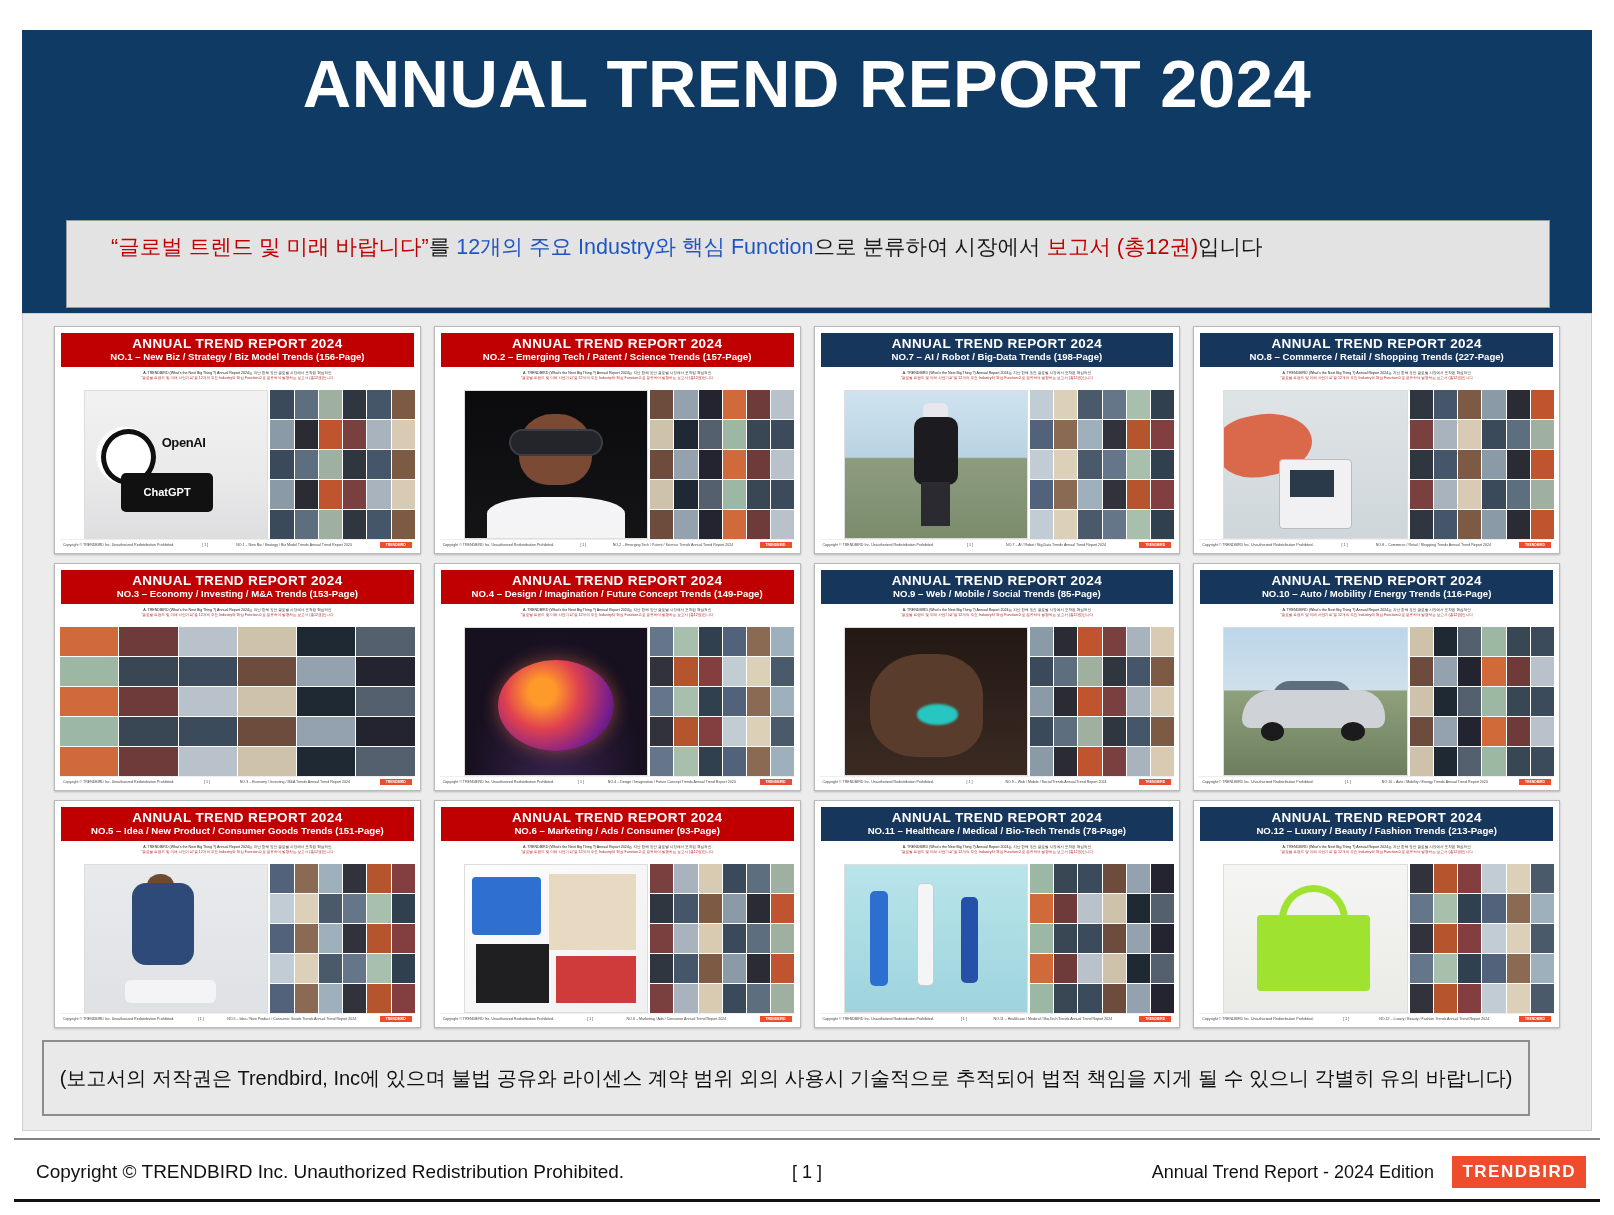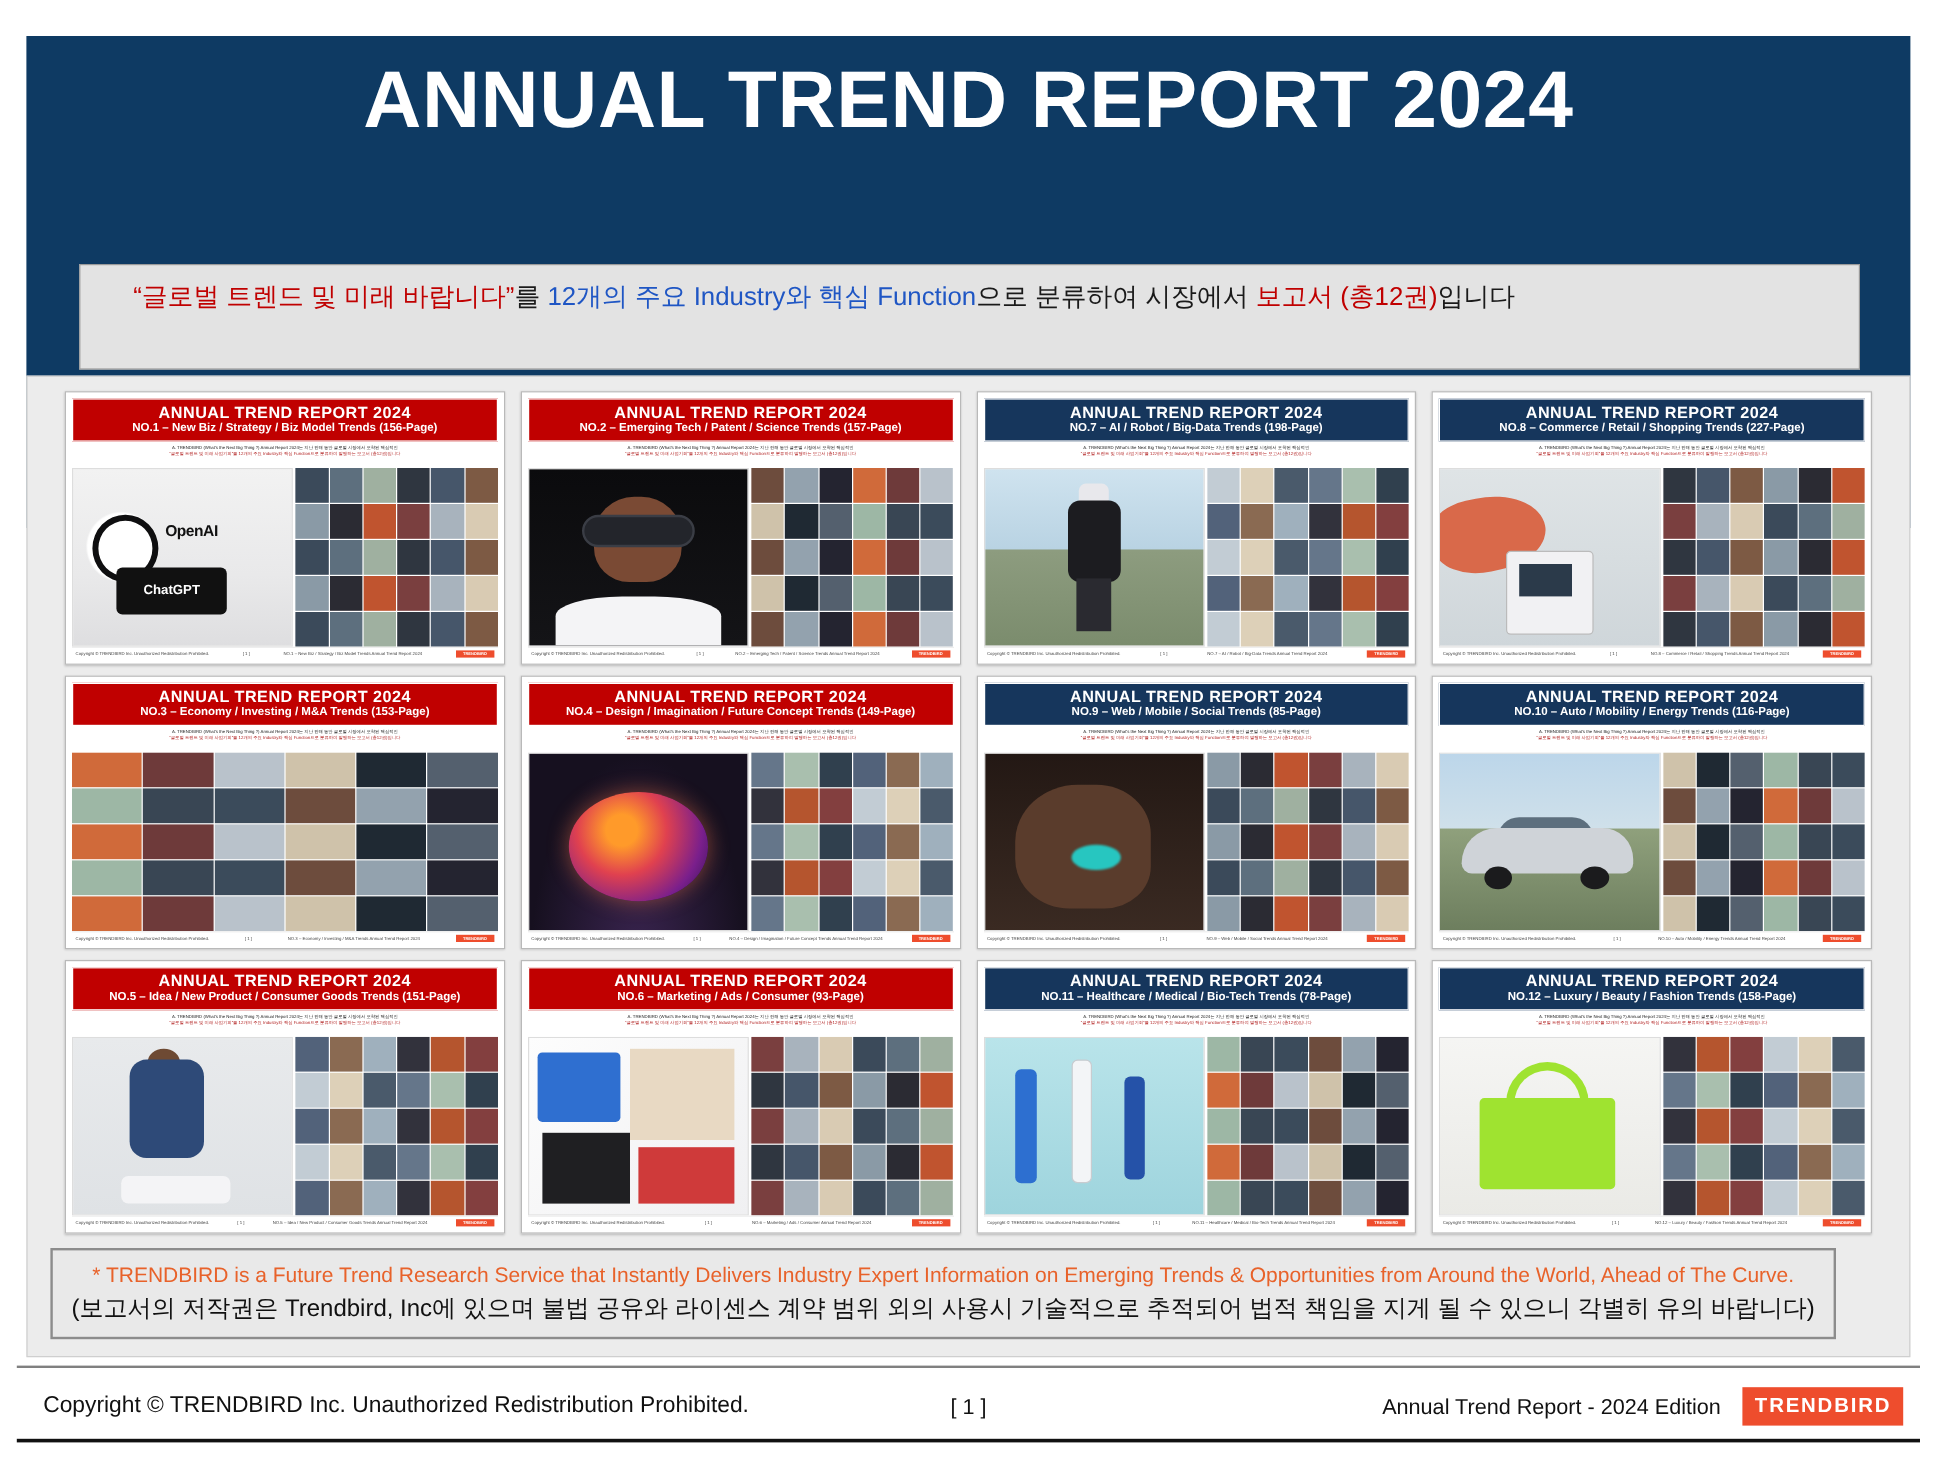--- a/index.html
+++ b/index.html
@@ -140,20 +140,21 @@
     display: flex;
     gap: 2px;
     overflow: hidden;
     min-height: 0;
   }
   .hero {
     flex: 0 0 52%;
     position: relative;
     overflow: hidden;
     border: 1px solid #ddd;
+    margin-left: 24px;
   }
   .tiles {
     flex: 1 1 auto;
     display: grid;
     grid-template-columns: repeat(6, 1fr);
     grid-auto-rows: 1fr;
     gap: 1px;
     overflow: hidden;
   }
   .tile { width: 100%; height: 100%; }
@@ -978,21 +979,21 @@
           <div class="card-foot">
             <span>Copyright © TRENDBIRD Inc. Unauthorized Redistribution Prohibited.</span>
             <span>[ 1 ]</span>
             <span>NO.11 – Healthcare / Medical / Bio-Tech Trends Annual Trend Report 2024</span>
             <span class="foot-badge">TRENDBIRD</span>
           </div>
         </div>
         <div class="card">
           <div class="card-head navy">
             <div class="ch-title">ANNUAL TREND REPORT 2024</div>
-            <div class="ch-sub">NO.12 – Luxury / Beauty / Fashion Trends  (158-Page)</div>
+            <div class="ch-sub">NO.12 – Luxury / Beauty / Fashion Trends  (213-Page)</div>
           </div>
           <div class="card-blurb">
             <div class="bl1">A. TRENDBIRD (What's the Next Big Thing ?) Annual Report 2024는 지난 한해 동안 글로벌 시장에서 포착된 핵심적인</div>
             <div class="bl2">“글로벌 트렌드 및 미래 사업기회”를 12개의 주요 Industry와 핵심 Function으로 분류하여 발행하는 보고서 (총12권)입니다</div>
           </div>
           <div class="card-body">
             <div class="hero hero-bag">
               <div class="bg-hand"></div>
               <div class="bg-body"></div>
             </div>
@@ -1033,21 +1034,20 @@
             <span>Copyright © TRENDBIRD Inc. Unauthorized Redistribution Prohibited.</span>
             <span>[ 1 ]</span>
             <span>NO.12 – Luxury / Beauty / Fashion Trends Annual Trend Report 2024</span>
             <span class="foot-badge">TRENDBIRD</span>
           </div>
         </div>
       </div>
   </div>
 
   <div class="notice">
-    <div class="notice-en">* TRENDBIRD is a Future Trend Research Service that Instantly Delivers Industry Expert Information on Emerging Trends &amp; Opportunities from Around the World, Ahead of The Curve.</div>
     <div class="notice-ko">(보고서의 저작권은 Trendbird, Inc에 있으며 불법 공유와 라이센스 계약 범위 외의 사용시 기술적으로 추적되어 법적 책임을 지게 될 수 있으니 각별히 유의 바랍니다)</div>
   </div>
 
   <div class="footer-rule"></div>
   <div class="footer">
     <div class="f-copy">Copyright © TRENDBIRD Inc. Unauthorized Redistribution Prohibited.</div>
     <div class="f-page">[ 1 ]</div>
     <div class="f-edition">Annual Trend Report - 2024 Edition</div>
     <div class="f-logo">TRENDBIRD</div>
   </div>

